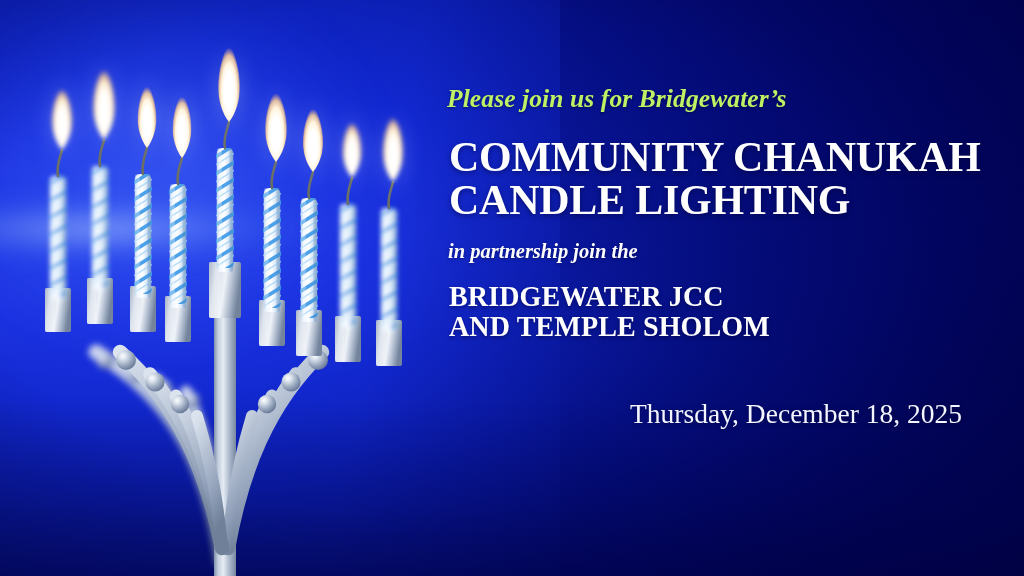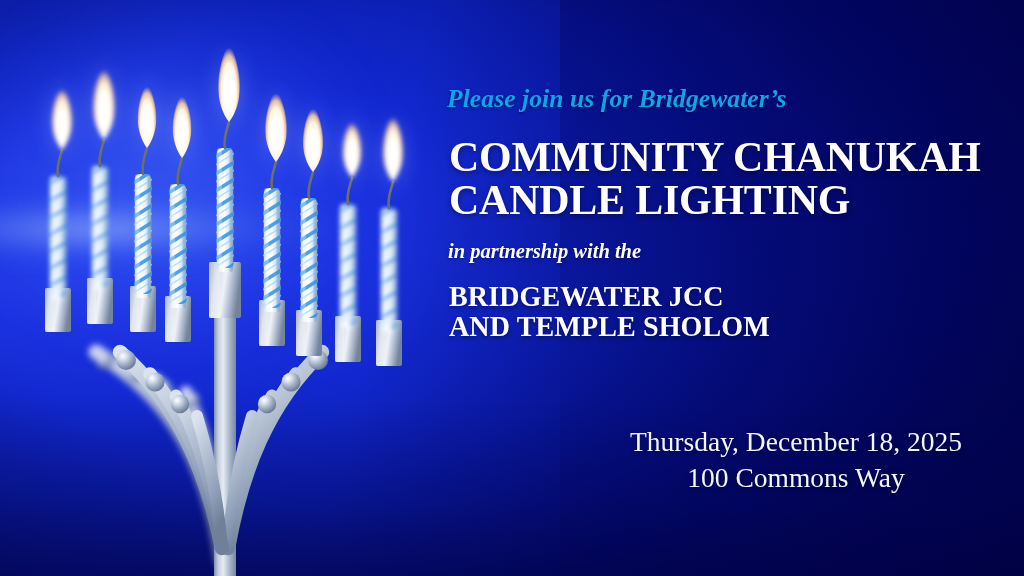--- a/index.html
+++ b/index.html
@@ -99,21 +99,21 @@
     left: 447px; top: 0;
     width: 560px; height: 576px;
   }
   .eyebrow {
     position: absolute;
     left: 0; top: 84px;
     font-style: italic;
     font-weight: 700;
     font-size: 25.5px;
     letter-spacing: 0.1px;
-    color: #0ea5e9;
+    color: #bef264;
     text-shadow: 0 1px 3px rgba(0,0,40,0.55);
     white-space: nowrap;
   }
   .headline {
     position: absolute;
     left: 2px; top: 136px;
     font-weight: 700;
     font-size: 43px;
     line-height: 0.99;
     letter-spacing: -0.2px;
@@ -151,21 +151,20 @@
 
   .details {
     position: absolute;
     left: 600px; top: 396px;
     width: 392px;
     text-align: center;
     font-size: 27.5px;
     line-height: 1.32;
     color: #f4f6ff;
     text-shadow: 0 1px 4px rgba(0,0,45,0.55);
-    margin-top: 28px;
   }
   .details div { white-space: nowrap; }
 </style>
 </head>
 <body>
 
 <div id="poster">
 
   <div class="bg-base"></div>
   <div class="bg-glow-left"></div>
@@ -443,26 +442,25 @@
 
   <div class="text-col">
 
     <div class="eyebrow">Please join us for Bridgewater’s</div>
 
     <div class="headline">
       <span>COMMUNITY CHANUKAH</span>
       <span class="l2">CANDLE LIGHTING</span>
     </div>
 
-    <div class="subeyebrow">in partnership with the</div>
+    <div class="subeyebrow">in partnership join the</div>
 
     <div class="partners">
       <span>BRIDGEWATER JCC</span>
       <span class="l2">AND TEMPLE SHOLOM</span>
     </div>
   </div>
 
   <div class="details">
     <div>Thursday, December 18, 2025</div>
-    <div>100 Commons Way</div>
   </div>
 
 </div>
 
 </body></html>

